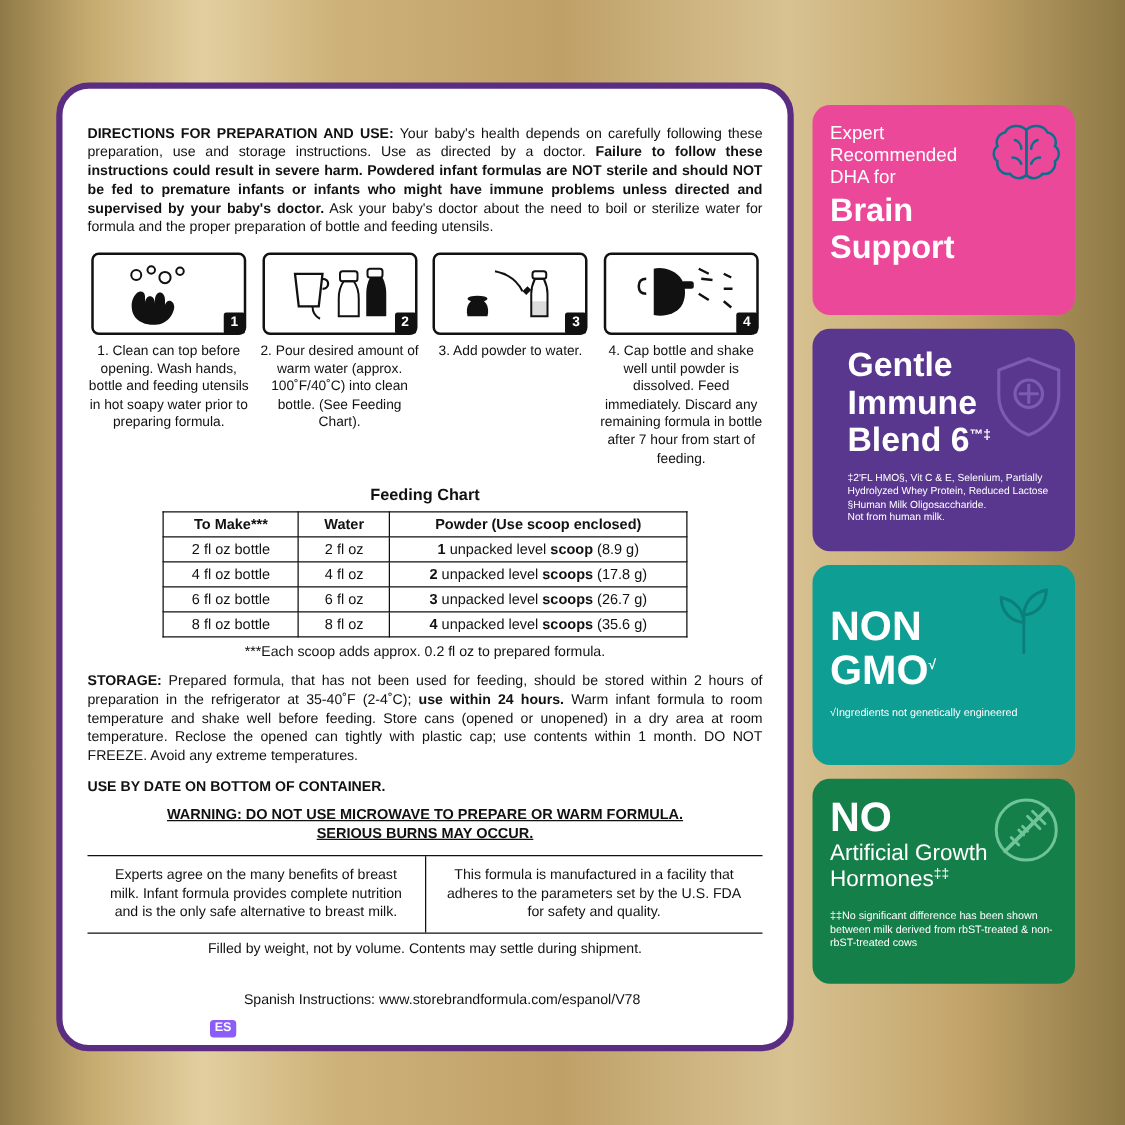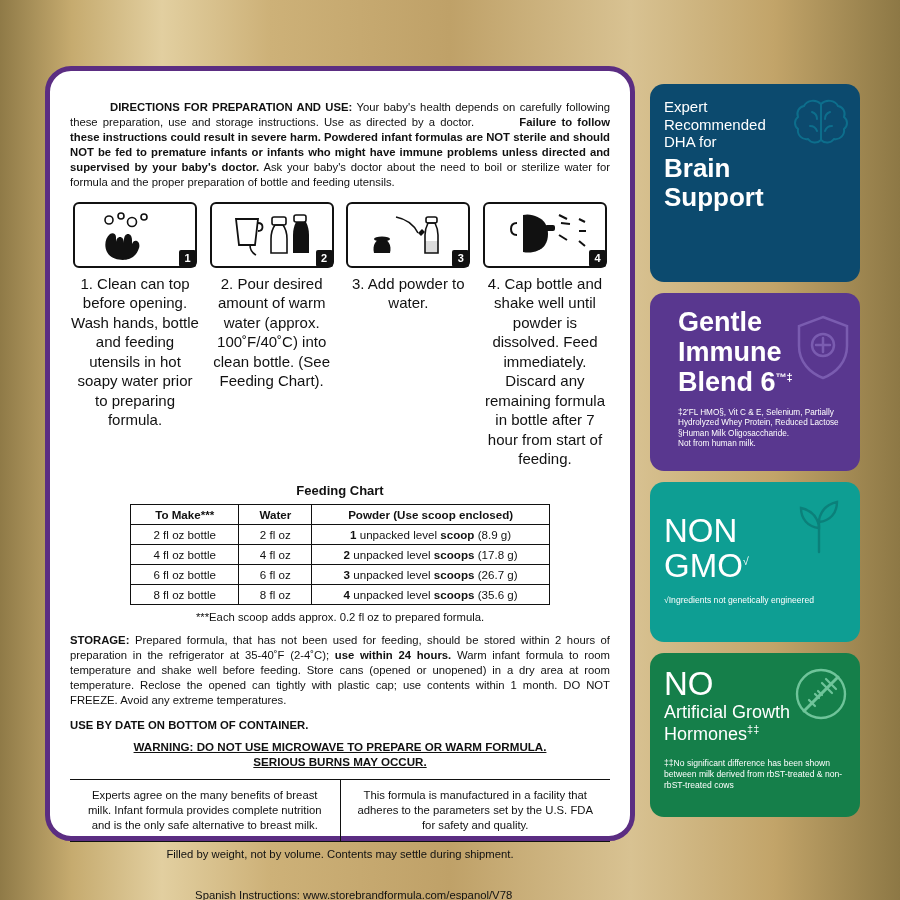--- a/index.html
+++ b/index.html
@@ -12,36 +12,36 @@
   .page{position:relative;width:900px;height:900px;}
 
   
   .panel{
     position:absolute;left:45px;top:66px;width:590px;height:775px;
     background:#ffffff;border:5px solid #5b2d82;border-radius:26px;
     box-sizing:border-box;padding:18px 20px 10px 20px;
     color:#111;
   }
   .intro{font-size:11.3px;line-height:1.32;text-align:justify;}
-  .intro b{font-weight:bold;margin-left:40px;}
+  .intro b{font-weight:bold;}
 
   
   .steps{display:flex;justify-content:space-between;margin-top:12px;}
   .step{width:130px;text-align:center;}
   .stepbox{
     position:relative;width:120px;height:62px;margin:0 auto;
     border:2px solid #111;border-radius:6px;background:#fff;
     display:flex;align-items:center;justify-content:center;
   }
   .stepnum{
     position:absolute;right:-1px;bottom:-1px;width:17px;height:17px;
     background:#111;color:#fff;font-size:11px;font-weight:bold;
     display:flex;align-items:center;justify-content:center;border-radius:2px;
   }
-  .stepcap{font-size:15px;line-height:1.3;margin-top:6px;}
+  .stepcap{font-size:11px;line-height:1.3;margin-top:6px;}
 
   
   .fc-title{text-align:center;font-size:13px;font-weight:bold;margin-top:14px;}
   table.fc{
     border-collapse:collapse;margin:6px auto 0 auto;font-size:11.6px;
     width:420px;
   }
   table.fc th,table.fc td{border:1px solid #111;padding:3px 15px;text-align:center;}
   table.fc th{font-weight:bold;}
   table.fc td.left{text-align:center;}
@@ -59,28 +59,28 @@
   .tb.first{border-right:1px solid #111;}
   .tb-wrap{border-bottom:1px solid #111;}
   .footer1{text-align:center;font-size:11.3px;margin-top:6px;}
   .footer2{display:flex;align-items:center;justify-content:center;gap:6px;margin-top:5px;font-size:11.3px;}
   .esbox{background:#8b5cf6;color:#fff;font-size:10px;font-weight:bold;border-radius:3px;padding:2px 4px;line-height:1;margin-top:46px;}
 
   
   .cards{position:absolute;left:650px;top:84px;width:210px;}
   .card{border-radius:14px;color:#fff;padding:14px 14px 12px 14px;box-sizing:border-box;position:relative;overflow:hidden;}
   .card + .card{margin-top:11px;}
-  .c1{background:#0c4a6e;height:198px;}
+  .c1{background:#ec4899;height:168px;}
   .c2{background:#59378f;height:178px;padding-left:28px;}
   .c3{background:#0e9e93;height:160px;}
   .c4{background:#157f4a;height:164px;}
   .c-small{font-size:15px;line-height:1.18;}
   .c-big{font-size:26px;font-weight:bold;line-height:1.1;margin-top:3px;}
   .c-big2{font-size:27px;font-weight:bold;line-height:1.12;}
-  .c-huge{font-size:33px;font-weight:normal;line-height:1.05;}
+  .c-huge{font-size:33px;font-weight:bold;line-height:1.05;}
   .c-mid{font-size:18px;line-height:1.2;}
   .sup{font-size:11px;vertical-align:super;}
   .fine{font-size:8.2px;line-height:1.28;margin-top:10px;}
   .fine2{font-size:8.6px;line-height:1.3;margin-top:12px;}
   .cicon{position:absolute;right:10px;}
 </style>
 </head>
 <body>
 
 <div class="page">

